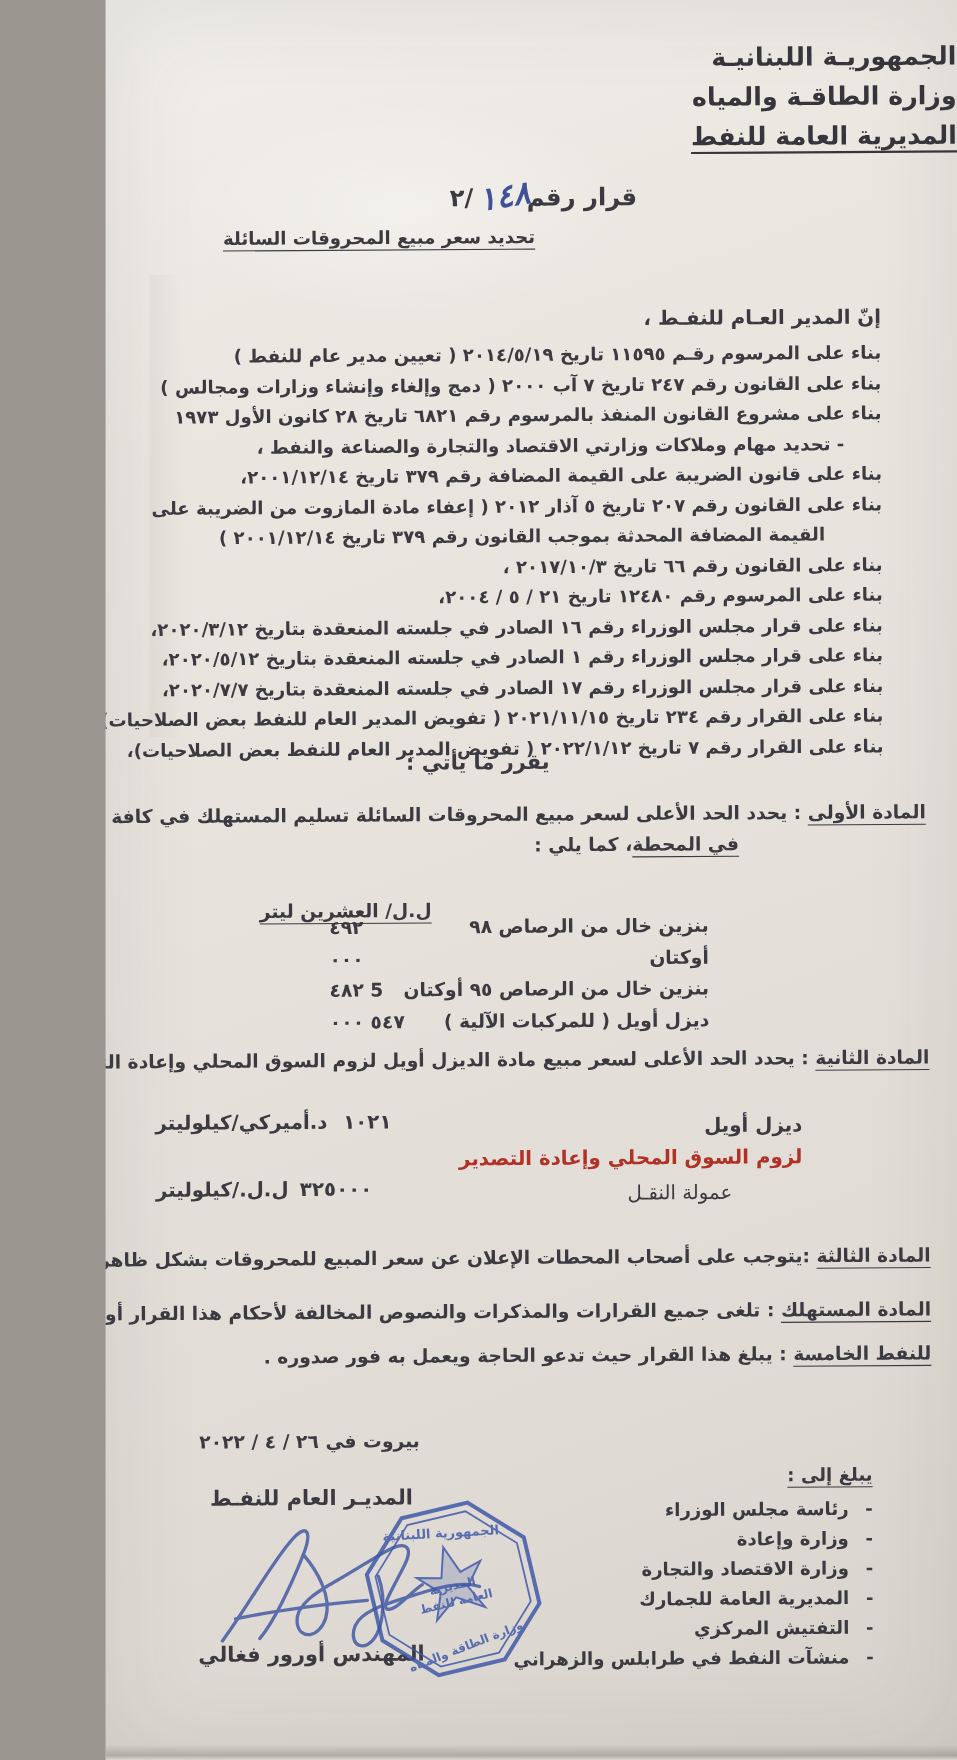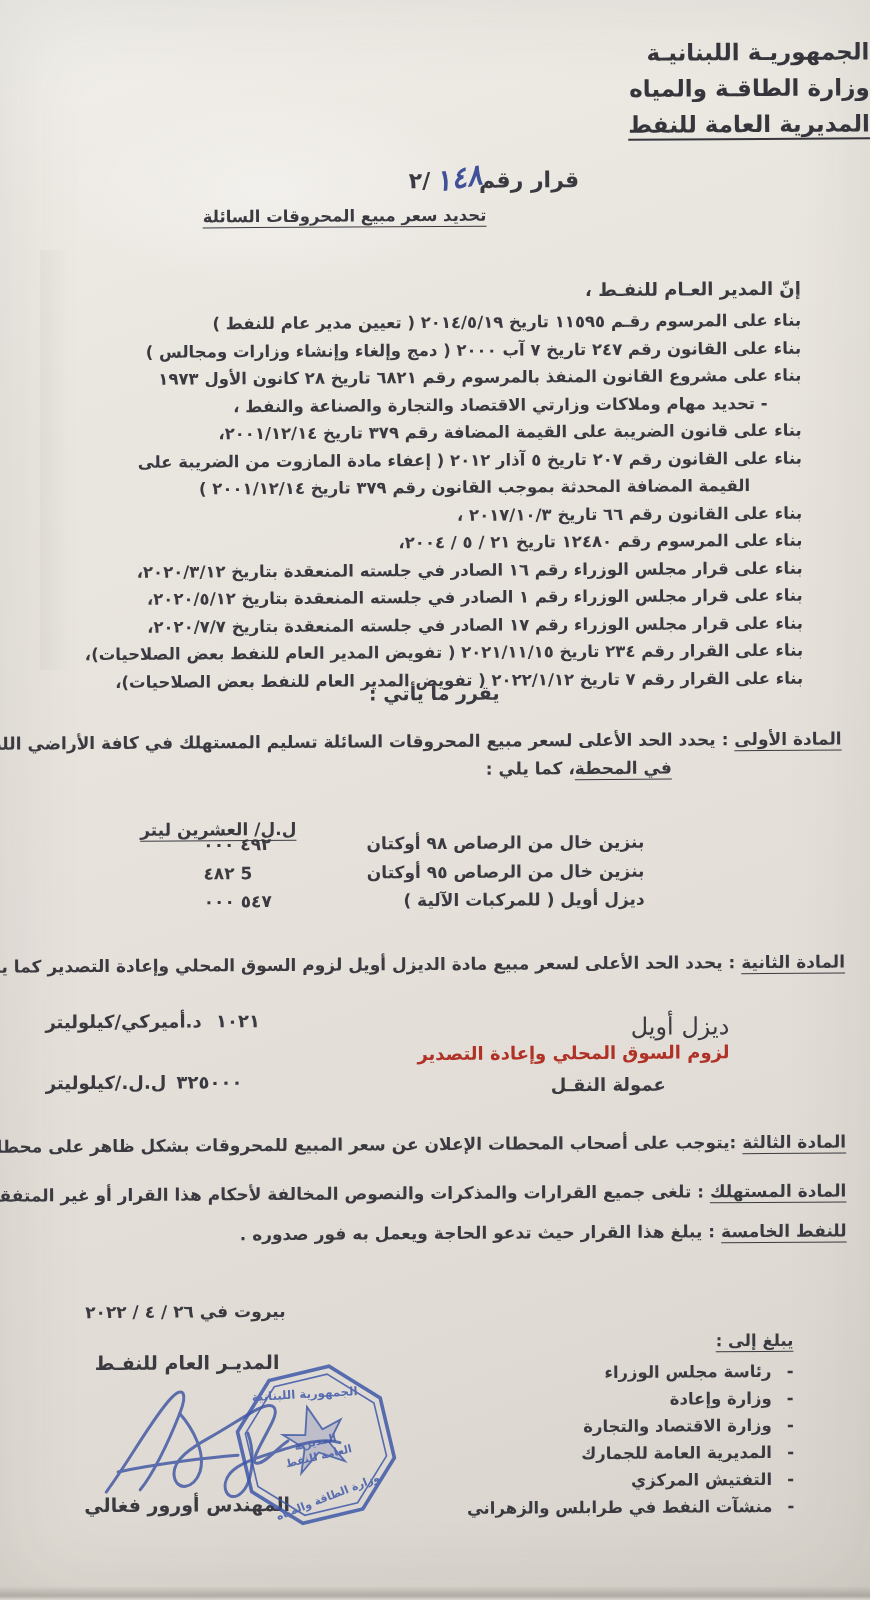--- a/index.html
+++ b/index.html
@@ -1,17 +1,17 @@
 <!DOCTYPE html>
 <html lang="ar" dir="rtl"><head>
 <meta charset="utf-8">
 <style>
   html,body{margin:0;padding:0;background:#9a958e;}
   .page{
-    position:relative;width:870px;height:1600px;overflow:hidden;
+    position:relative;width:774px;height:1600px;overflow:hidden;
     background:linear-gradient(160deg,#f1efea 0%,#eae6e0 22%,#e6e1db 50%,#dfdad3 80%,#d6d1ca 100%);
     font-family:"DejaVu Sans",sans-serif;
     color:#3a3a40;direction:rtl;
     box-shadow:inset 0 0 90px rgba(60,55,45,.10);
   }
   .tilt{position:absolute;inset:0;transform:rotate(-0.35deg);}
   .abs{position:absolute;}
   .b{font-weight:bold;margin-top:37px;}
   .u{text-decoration:underline;text-underline-offset:5px;}
   .nowrap{white-space:nowrap;}
@@ -32,24 +32,24 @@
   .preamble>div:nth-child(7){padding-right:52px;}
   .decide{top:682px;right:350px;width:170px;text-align:center;font-size:19px;font-weight:bold;}
   .art{font-size:17px;font-weight:600;white-space:nowrap;}
   .a1{top:731px;right:28px;left:10px;}
   .a1-l2{top:759px;right:198px;font-size:17px;font-weight:600;}
   .unit{top:781px;left:140px;font-size:17px;}
   .ptable{top:829px;right:226px;left:188px;font-size:17px;font-weight:600;line-height:28.5px;}
   .prow{display:flex;justify-content:space-between;}
   .num{direction:ltr;unicode-bidi:isolate;letter-spacing:2px;margin-left:15px;}
   .a2{top:954px;right:26px;left:6px;}
-  .diesel-label{top:1014px;right:142px;font-size:24px;font-weight:normal;}
+  .diesel-label{top:1014px;right:142px;font-size:18px;font-weight:bold;}
   .diesel-value{top:1009px;left:44px;font-size:18px;font-weight:bold;word-spacing:8px;}
   .red-note{top:1043px;right:142px;font-size:18px;font-weight:bold;color:#b03126;}
-  .transport-label{top:1075px;right:206px;font-size:18px;font-weight:bold;}
+  .transport-label{top:1075px;right:206px;font-size:18px;font-weight:normal;}
   .transport-value{top:1070px;left:44px;font-size:18px;font-weight:bold;word-spacing:4px;}
   .a3{top:1134px;right:26px;left:6px;}
   .a4{top:1183px;right:26px;left:4px;}
   .a5{top:1223px;right:26px;left:6px;}
   .dateline{top:1300px;left:82px;font-size:17px;font-weight:bold;}
   
   .notify{top:1333px;right:80px;text-align:right;font-size:16.5px;font-weight:600;}
   .notify .head{font-weight:bold;text-decoration:underline;text-underline-offset:5px;margin-bottom:8px;}
   .notify .item{line-height:27px;white-space:nowrap;}
   .notify .dash{display:inline-block;width:22px;}

